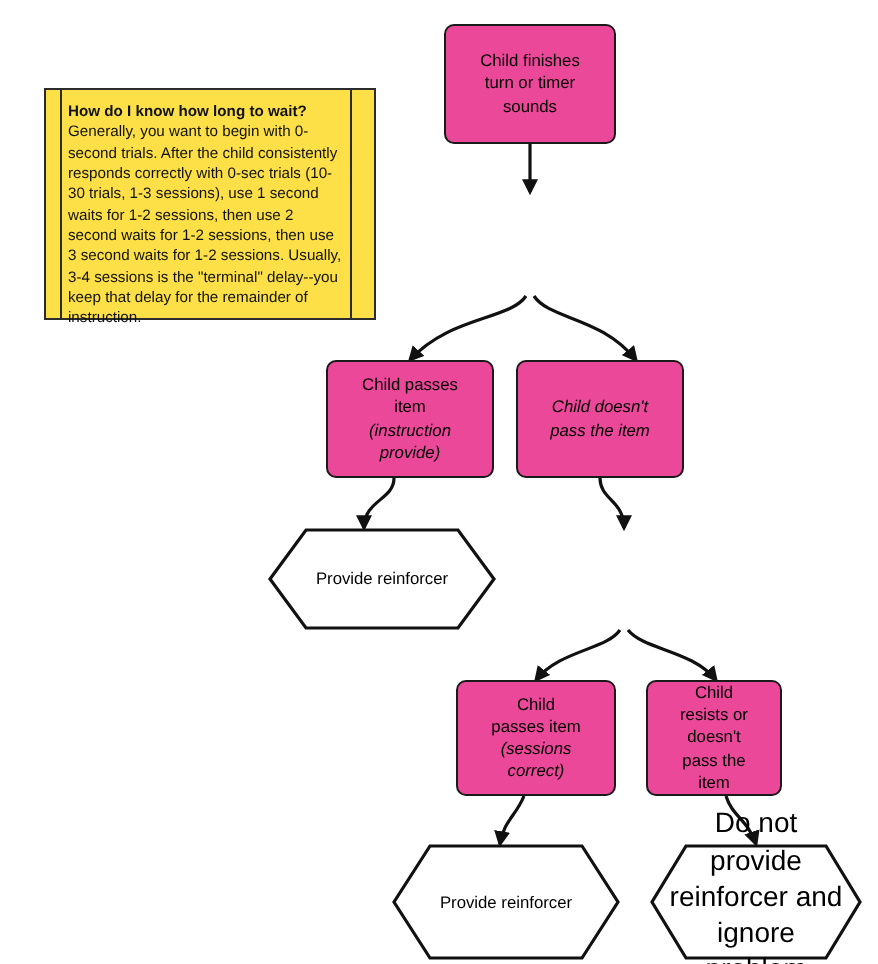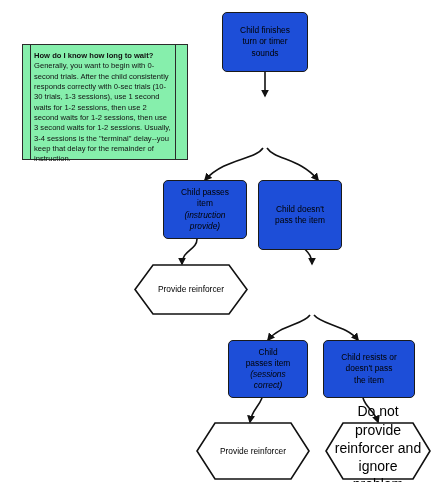--- a/index.html
+++ b/index.html
@@ -31,21 +31,21 @@
   .node {
     position: absolute;
     box-sizing: border-box;
     display: flex;
     align-items: center;
     justify-content: center;
     text-align: center;
     color: #000000;
   }
   .box {
-    background: #1d4ed8;
+    background: #ec4899;
     border: 1.6px solid #1a1a1a;
     border-radius: 5px;
     font-size: 8.4px;
     line-height: 1.32;
     padding: 2px 16px;
   }
   .hexwrap {
     position: absolute;
   }
   .hexwrap svg {
@@ -62,21 +62,21 @@
     justify-content: center;
     text-align: center;
     font-size: 8.4px;
     line-height: 1.3;
     color: #000000;
     box-sizing: border-box;
     padding: 0 14px;
   }
   .note {
     position: absolute;
-    background: #86efac;
+    background: #fde047;
     border: 1.4px solid #2b2b2b;
     box-sizing: border-box;
   }
   .note .rule {
     position: absolute;
     top: 0;
     bottom: 0;
     width: 0;
     border-left: 1.2px solid #2b2b2b;
   }
@@ -142,38 +142,38 @@
     <span>Child finishes turn or timer sounds</span>
   </div>
 
 
   <div class="node box" style="left:163px; top:180px; width:84px; height:59px; flex-direction:column;">
     <span>Child passes item</span>
     <span class="ital">(instruction</span>
     <span class="ital">provide)</span>
   </div>
 
-  <div class="node box" style="left:258px; top:180px; width:84px; height:70px;">
+  <div class="node box" style="left:258px; top:180px; width:84px; height:59px;font-style:italic;">
     <span>Child doesn't pass the item</span>
   </div>
 
   <div class="hexwrap" style="left:134px; top:264px; width:114px; height:51px;">
     <svg width="114" height="51" viewBox="0 0 114 51">
       <polygon points="19,1 95,1 113,25.5 95,50 19,50 1,25.5" fill="#ffffff" stroke="#111111" stroke-width="1.6"></polygon>
     </svg>
     <div class="hexlabel">Provide reinforcer</div>
   </div>
 
 
   <div class="node box" style="left:228px; top:340px; width:80px; height:58px; flex-direction:column;">
     <span>Child passes item</span>
     <span class="ital">(sessions correct)</span>
   </div>
 
-  <div class="node box" style="left:323px; top:340px; width:92px; height:58px;">
+  <div class="node box" style="left:323px; top:340px; width:68px; height:58px;">
     <span>Child resists or doesn't pass the item</span>
   </div>
 
   <div class="hexwrap" style="left:196px; top:422px; width:114px; height:58px;">
     <svg width="114" height="58" viewBox="0 0 114 58">
       <polygon points="19,1 95,1 113,29 95,57 19,57 1,29" fill="#ffffff" stroke="#111111" stroke-width="1.6"></polygon>
     </svg>
     <div class="hexlabel">Provide reinforcer</div>
   </div>
 

